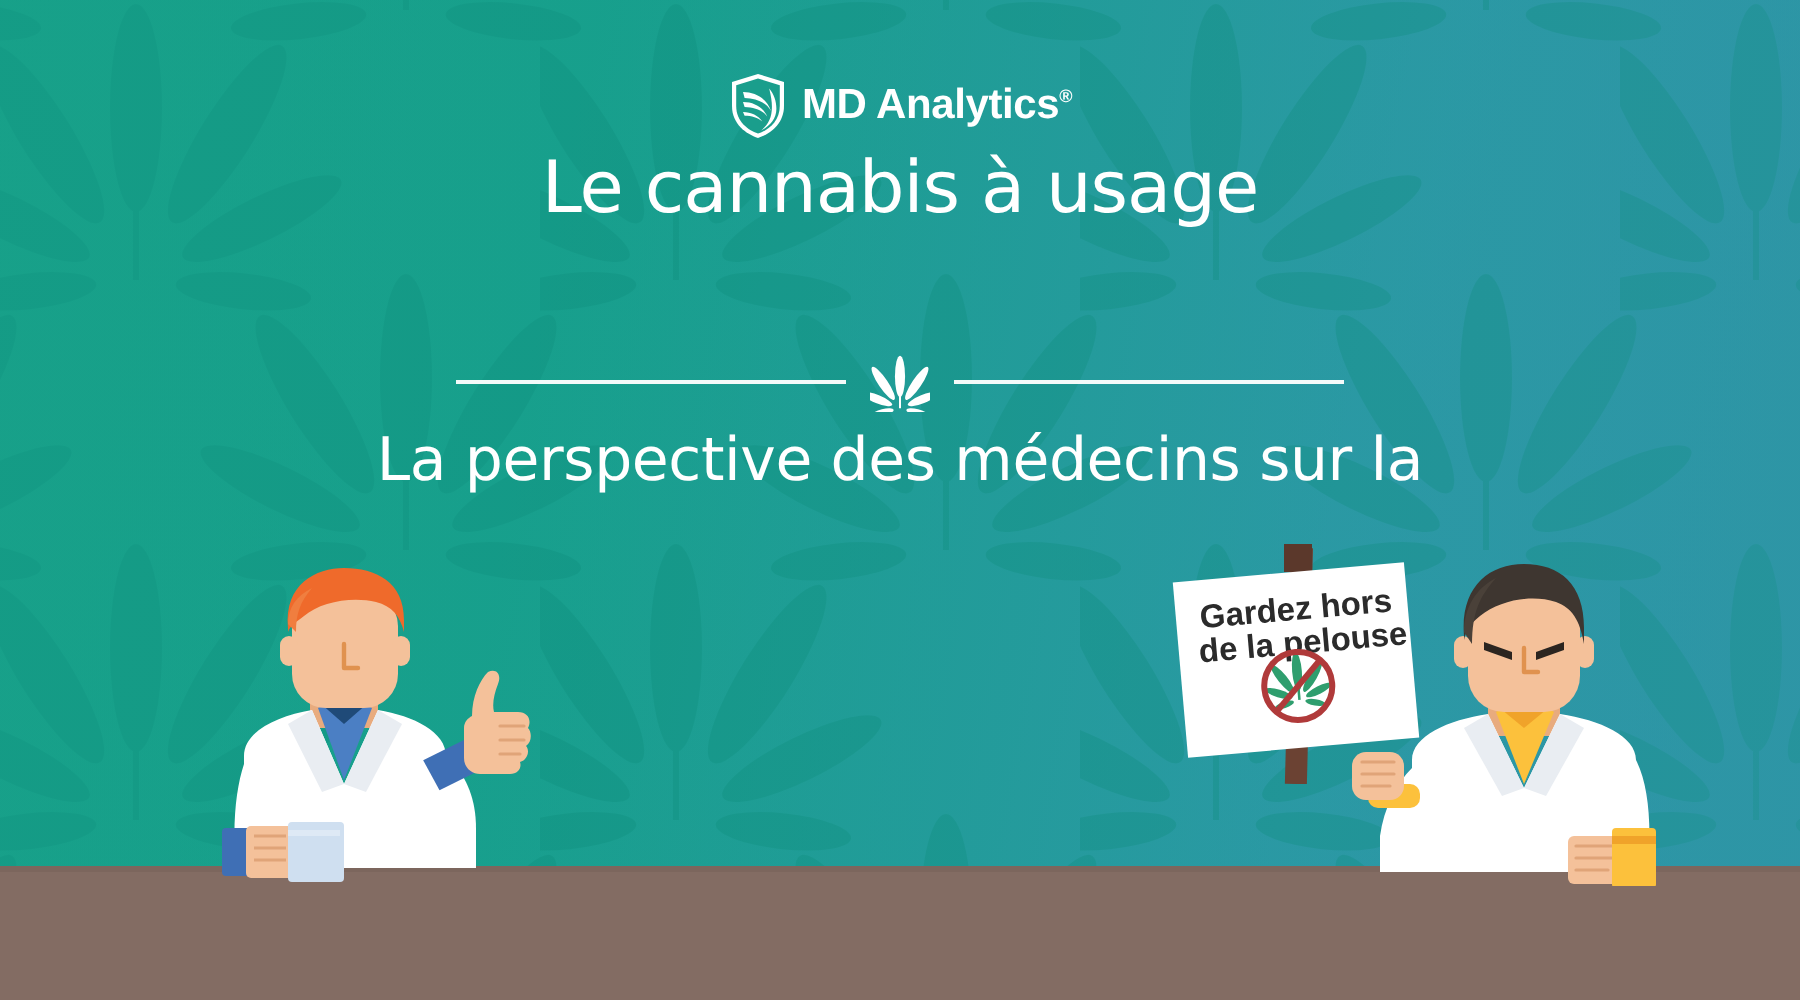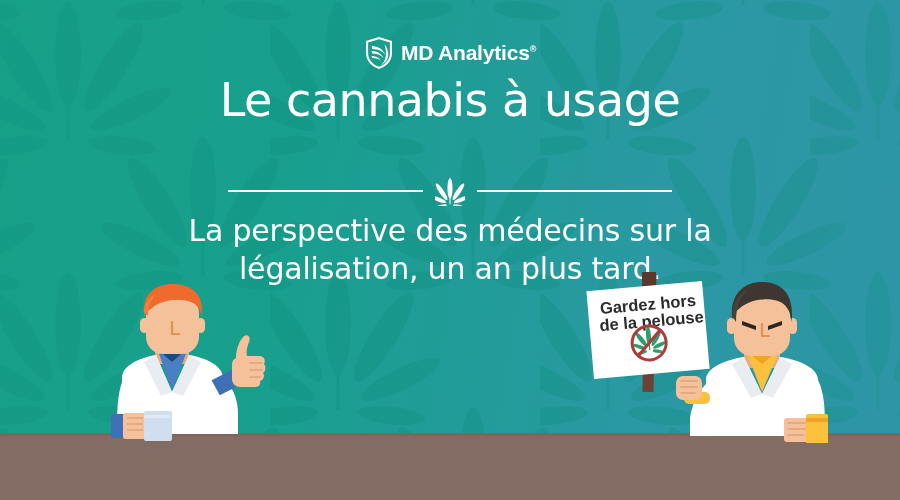--- a/index.html
+++ b/index.html
@@ -56,21 +56,21 @@
     font-size:9px;
     vertical-align:super;
     font-weight:bold;
   }
 
   
   #title {
     position:absolute; top:76px; left:0; right:0;
     text-align:center;
     color:#ffffff;
-    font-size:46px;
+    font-size:36px;
     font-weight:normal;
     line-height:1.07;
     letter-spacing:-.5px;
     font-family:"DejaVu Sans","Liberation Sans",sans-serif;
   }
   #title .line { display:block; }
 
   
   #divider {
     position:absolute; top:176px; left:0; right:0;
@@ -160,21 +160,20 @@
       <ellipse cx="0" cy="-26" rx="4.4" ry="17" fill="#ffffff" transform="rotate(68)"></ellipse>
       <ellipse cx="0" cy="-26" rx="4.4" ry="17" fill="#ffffff" transform="rotate(-68)"></ellipse>
       <ellipse cx="0" cy="-19" rx="3.6" ry="12" fill="#ffffff" transform="rotate(104)"></ellipse>
       <ellipse cx="0" cy="-19" rx="3.6" ry="12" fill="#ffffff" transform="rotate(-104)"></ellipse>
     </svg>
     <span class="div-rule"></span>
   </div>
 
   <h2 id="subtitle">
     <span class="line">La perspective des médecins sur la</span>
-    <span class="line">légalisation, un an plus tard.</span>
   </h2>
 
   <div id="desk">
     <div id="desk-shade"></div>
   </div>
 
   <svg class="doctor" id="doctor-left" viewBox="0 0 230 160" xmlns="http://www.w3.org/2000/svg">
 
     <rect x="95" y="58" width="34" height="24" fill="#e8ab7e"></rect>
 

